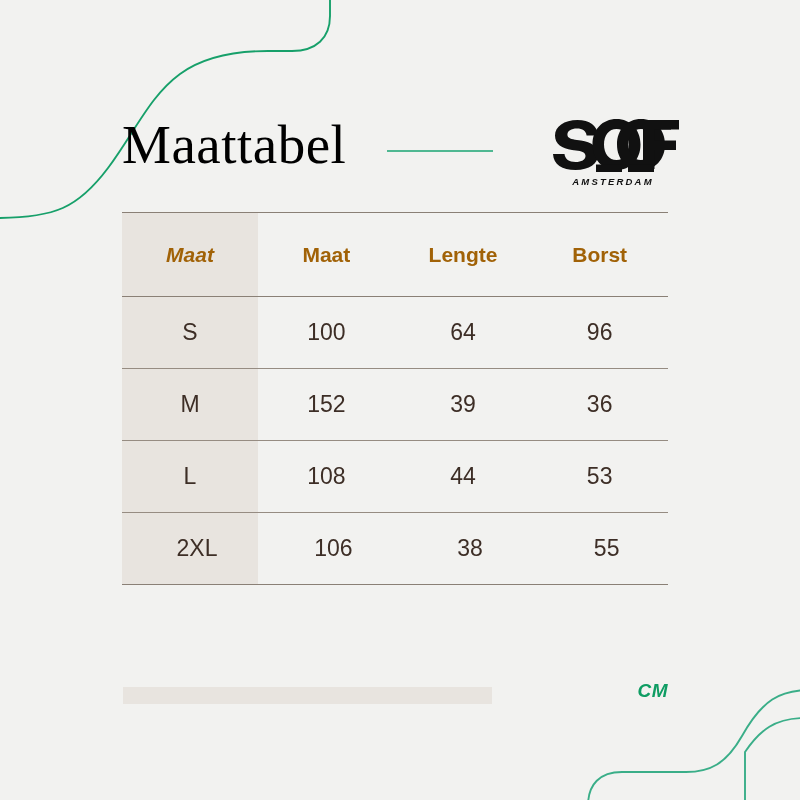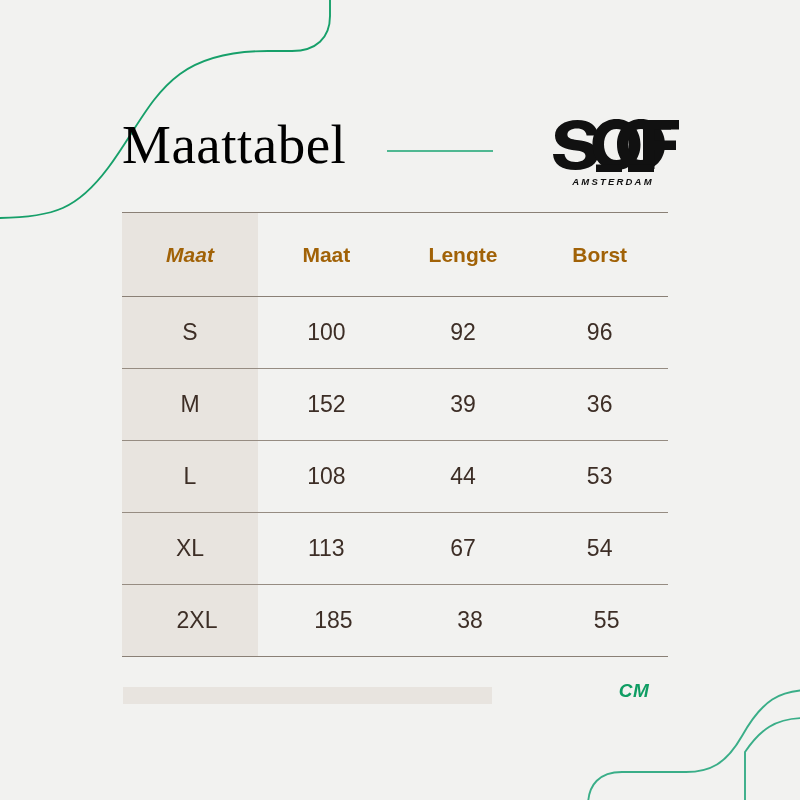--- a/index.html
+++ b/index.html
@@ -139,21 +139,21 @@
     top: 687px;
     width: 369px;
     height: 17px;
     background: #e8e4df;
   }
   #footer-unit {
     position: absolute;
     left: 600px;
     top: 680px;
     width: 68px;
-    text-align: center;
+    text-align: right;
     font-size: 19px;
     font-style: italic;
     font-weight: bold;
     color: #0f9d63;
     letter-spacing: 0.5px;
   }
 </style>
 </head>
 <body>
 
@@ -212,44 +212,38 @@
           <th class="size-head">Maat</th>
           <th>Maat</th>
           <th>Lengte</th>
           <th>Borst</th>
         </tr>
       </thead>
       <tbody>
         <tr>
           <td class="size-cell">S</td>
           <td>100</td>
-          <td>92</td>
+          <td>64</td>
           <td>96</td>
         </tr>
         <tr>
           <td class="size-cell">M</td>
           <td>152</td>
           <td>39</td>
           <td>36</td>
         </tr>
         <tr>
           <td class="size-cell">L</td>
           <td>108</td>
           <td>44</td>
           <td>53</td>
         </tr>
         <tr>
-          <td class="size-cell">XL</td>
-          <td>113</td>
-          <td>67</td>
-          <td>54</td>
-        </tr>
-        <tr>
           <td class="size-cell">2XL</td>
-          <td>185</td>
+          <td>106</td>
           <td>38</td>
           <td>55</td>
         </tr>
       </tbody>
     </table>
   </div>
 
   <div id="footer-bar"></div>
   <div id="footer-unit">CM</div>
 

